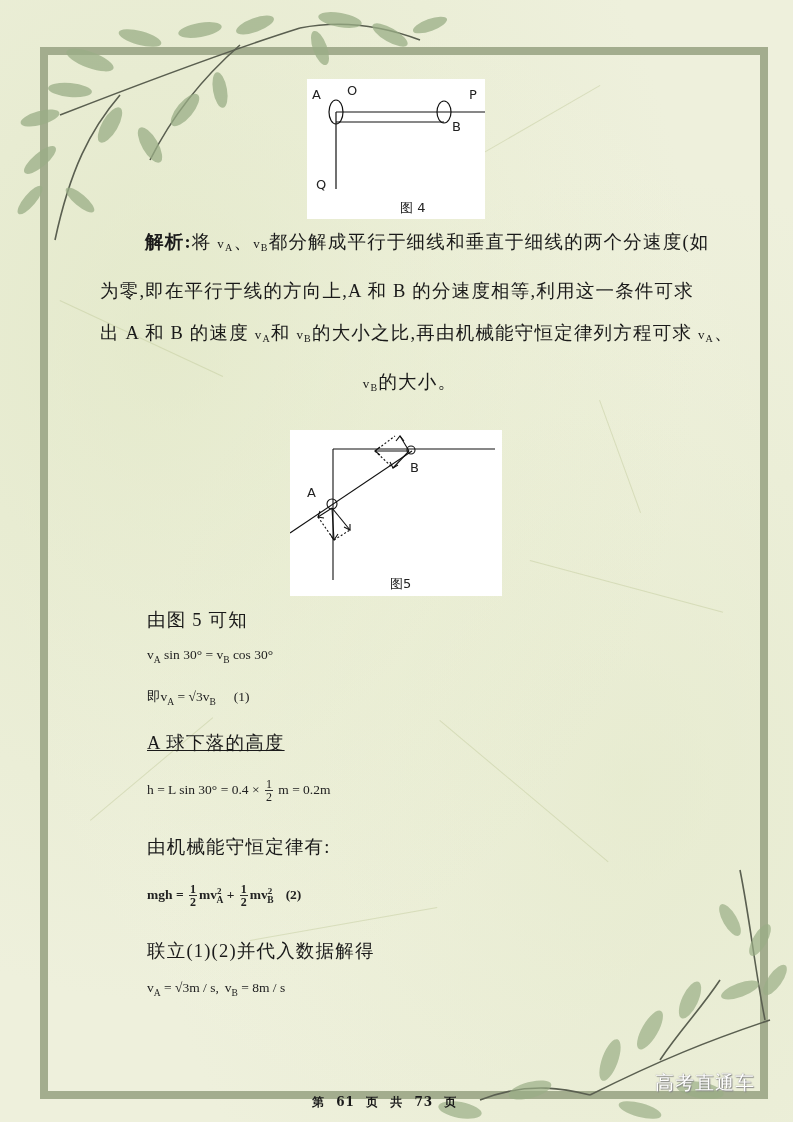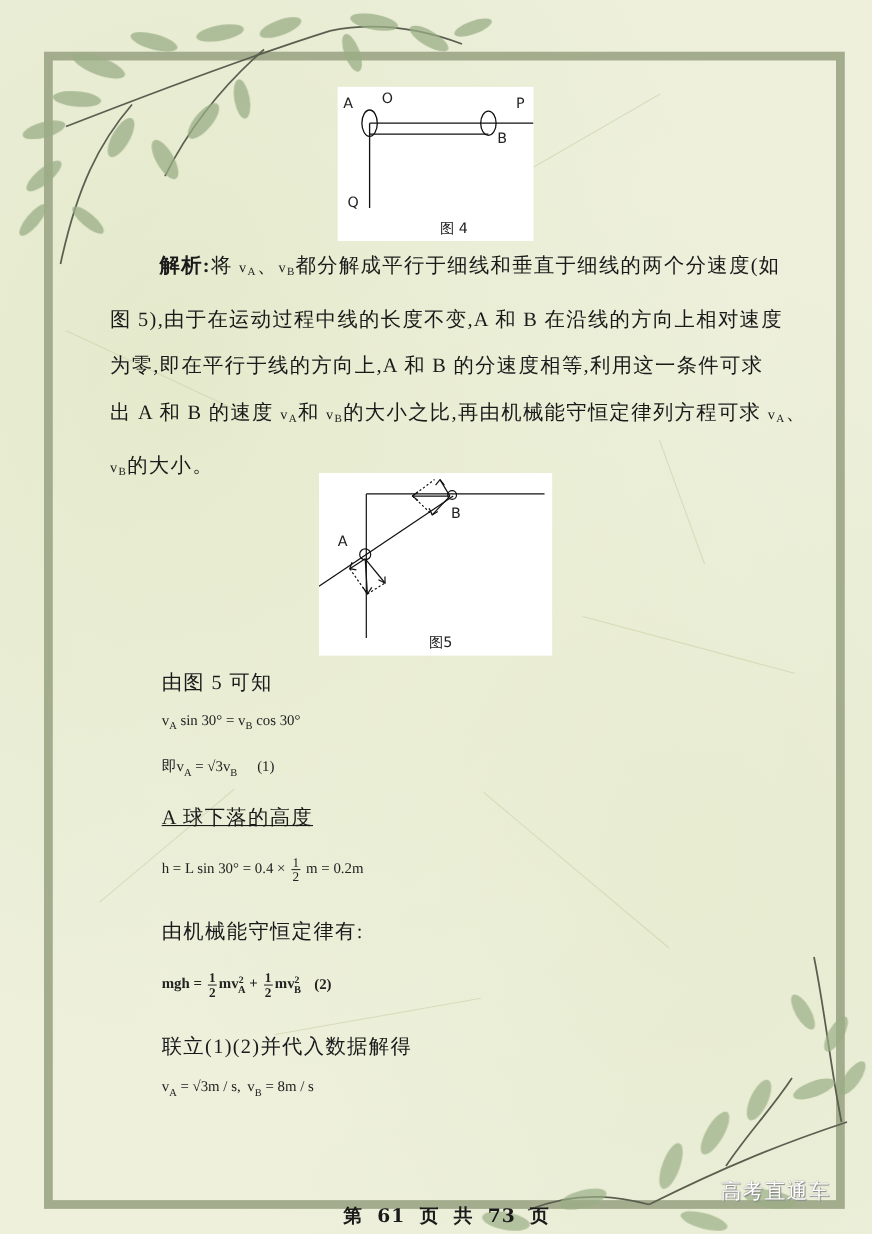--- a/index.html
+++ b/index.html
@@ -39,21 +39,21 @@
     font-family:"Liberation Serif", serif; font-size:13.5px; color:#222;
     white-space:nowrap;
   }
   .eq .s { font-size:9.5px; vertical-align:-4px; }
   .eq .sup { font-size:9px; vertical-align:5px; }
   .frac { display:inline-block; vertical-align:middle; text-align:center; font-size:12px; line-height:12px; margin:0 2px; }
   .frac .num { display:block; border-bottom:1px solid #333; padding:0 1px; }
   .frac .den { display:block; }
   .footer {
     position:absolute; left:312px; top:1094px;
-    font-family:"DejaVu Serif", serif; font-weight:bold; font-size:17px; letter-spacing:1px;
+    font-family:"DejaVu Serif", serif; font-weight:bold; font-size:12px; letter-spacing:1px;
     word-spacing:6px;
   }
   .watermark {
     position:absolute; left:655px; top:1070px;
     font-family:"DejaVu Sans", sans-serif; font-size:19px; color:#ffffff;
     text-shadow:0 0 1px #777, 1px 1px 1px #888; letter-spacing:1px;
   }
 </style>
 </head>
 <body>
@@ -135,26 +135,25 @@
   <span class="fig-label" style="left:162px;top:8px">P</span>
   <span class="fig-label" style="left:145px;top:40px">B</span>
   <span class="fig-label" style="left:9px;top:98px">Q</span>
   <span class="fig-label" style="left:93px;top:120px">图 4</span>
 </div>
 
 <div class="para" style="top:221px;">
   <div style="padding-left:45px;white-space:nowrap;">
     <span class="bold">解析:</span><span>将 </span><span class="vv">v</span><span class="sub">A</span><span>、</span><span class="vv">v</span><span class="sub">B</span><span>都分解成平行于细线和垂直于细线的两个分速度(如</span>
   </div>
-  <div style="padding-left:0;white-space:nowrap;">图 5),由于在运动过程中线的长度不变,A 和 B 在沿线的方向上相对速度</div>
   <div style="white-space:nowrap;">为零,即在平行于线的方向上,A 和 B 的分速度相等,利用这一条件可求</div>
   <div style="white-space:nowrap;">
     <span>出 A 和 B 的速度 </span><span class="vv">v</span><span class="sub">A</span><span>和 </span><span class="vv">v</span><span class="sub">B</span><span>的大小之比,再由机械能守恒定律列方程可求 </span><span class="vv">v</span><span class="sub">A</span><span>、</span>
   </div>
-  <div style="white-space:nowrap;">
+  <div style="white-space:nowrap;text-align:center;">
     <span class="vv">v</span><span class="sub">B</span><span>的大小。</span>
   </div>
 </div>
 
 <div class="figure-box" style="left:290px;top:430px;width:212px;height:166px;">
   <svg width="212" height="166" viewBox="0 0 212 166">
     <g stroke="#111" stroke-width="1.1" fill="none">
       <line x1="43" y1="19" x2="205" y2="19"></line>
       <line x1="43" y1="19" x2="43" y2="150"></line>
       <line x1="0" y1="103" x2="122" y2="21"></line>

